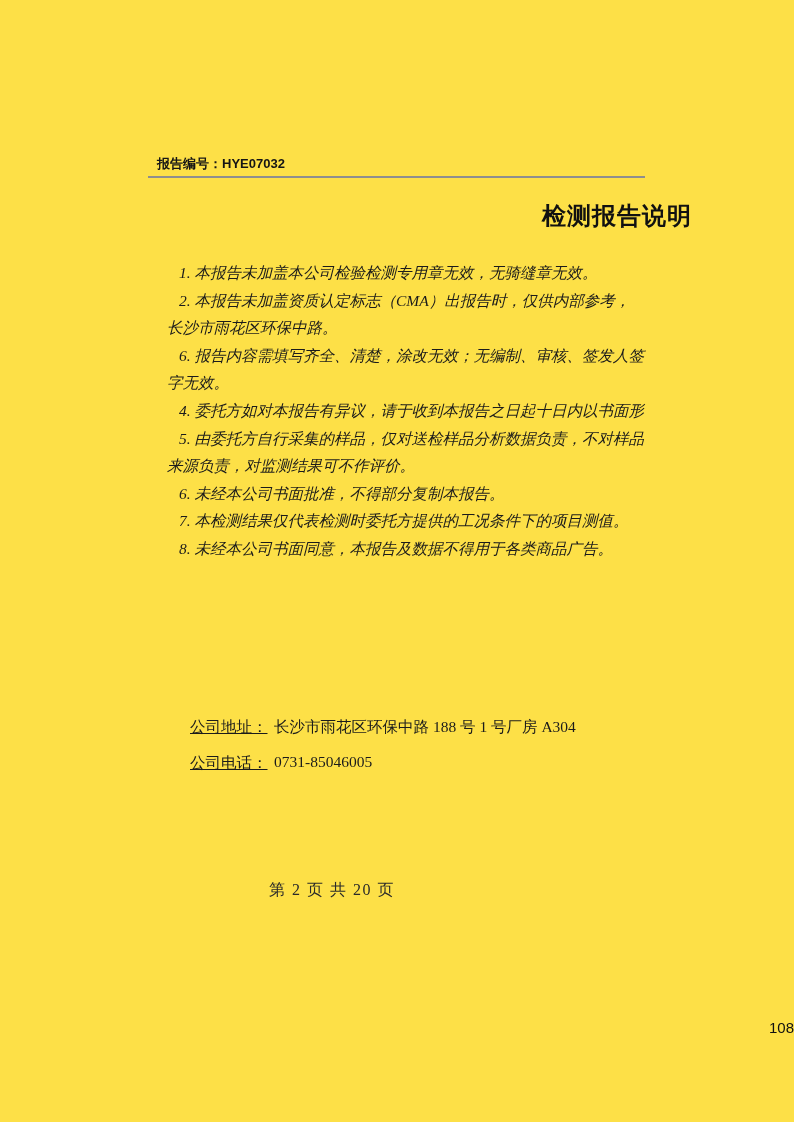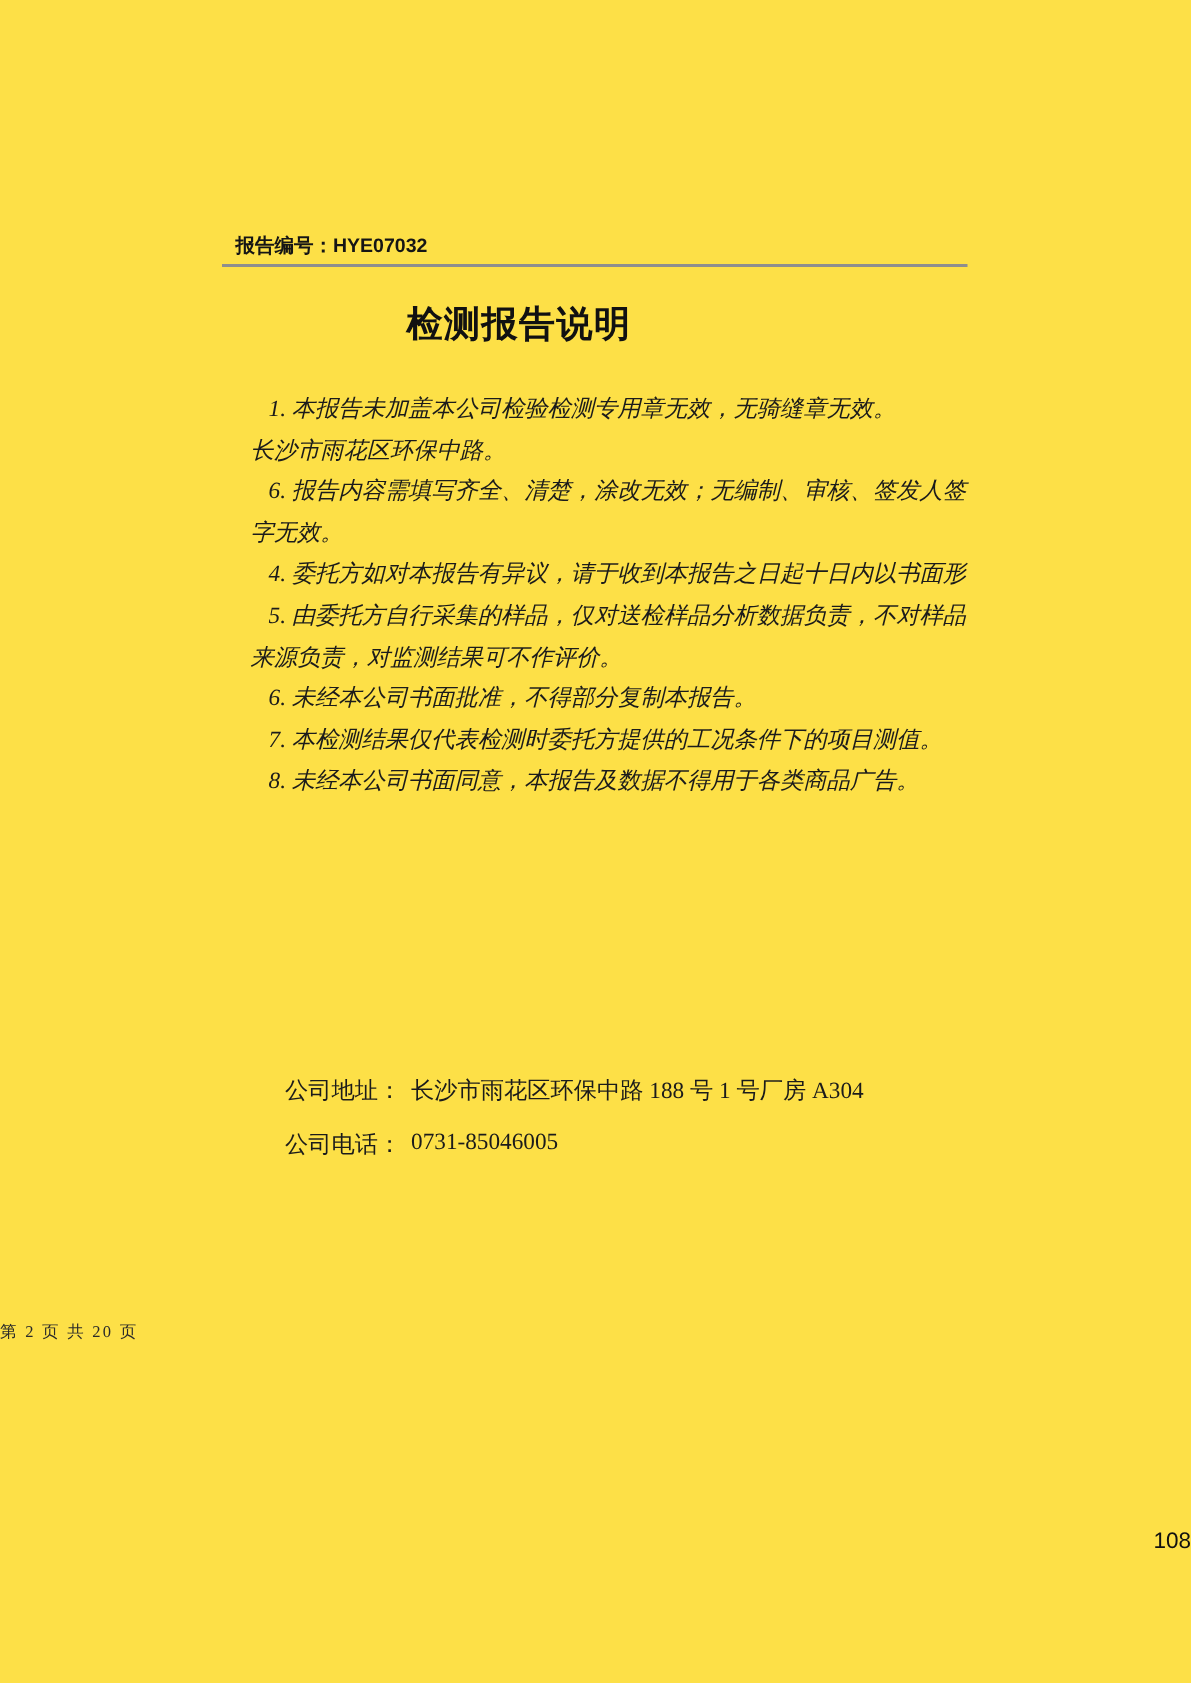--- a/index.html
+++ b/index.html
@@ -29,21 +29,21 @@
     top: 176px;
     width: 497px;
     height: 2px;
     background: #8e8e8e;
   }
   .doc-title {
     position: absolute;
     left: 0;
     top: 200px;
     width: 692px;
-    text-align: center;
+    text-align: right;
     font-family: "Liberation Sans", sans-serif;
     font-size: 24px;
     font-weight: 700;
     letter-spacing: 1px;
     color: #111111;
   }
   .notes {
     position: absolute;
     left: 167px;
     top: 259px;
@@ -56,29 +56,29 @@
   .note-line { white-space: nowrap; }
   .note-line.numbered { padding-left: 12px; }
   .company {
     position: absolute;
     left: 190px;
     top: 717px;
     font-size: 15.5px;
     color: #1b1b1b;
   }
   .company-row { display: flex; height: 36px; align-items: flex-start; }
-  .company-label { width: 84px; flex: 0 0 84px; white-space: nowrap; }
+  .company-label { width: 84px; flex: 0 0 84px; white-space: nowrap; text-decoration: underline; }
   .company-value { white-space: nowrap; }
   .page-footer {
     position: absolute;
     left: 0;
     top: 880px;
     width: 664px;
-    text-align: left;
-    font-size: 11px;
+    text-align: center;
+    font-size: 16px;
     letter-spacing: 1.5px;
     color: #2a2a2a;
   }
   .page-number {
     position: absolute;
     left: 0;
     top: 1019px;
     width: 794px;
     text-align: right;
     font-family: "Liberation Sans", sans-serif;
@@ -94,20 +94,21 @@
   <div class="report-header">
     <span>报告编号：</span><span>HYE07032</span>
   </div>
 
   <div class="header-rule"></div>
 
   <div class="doc-title">检测报告说明</div>
 
   <div class="notes">
     <div class="note-line numbered">1. 本报告未加盖本公司检验检测专用章无效，无骑缝章无效。</div>
+    <div class="note-line numbered">2. 本报告未加盖资质认定标志（CMA）出报告时，仅供内部参考，</div>
     <div class="note-line">长沙市雨花区环保中路。</div>
     <div class="note-line numbered">6. 报告内容需填写齐全、清楚，涂改无效；无编制、审核、签发人签</div>
     <div class="note-line">字无效。</div>
     <div class="note-line numbered">4. 委托方如对本报告有异议，请于收到本报告之日起十日内以书面形</div>
     <div class="note-line numbered">5. 由委托方自行采集的样品，仅对送检样品分析数据负责，不对样品</div>
     <div class="note-line">来源负责，对监测结果可不作评价。</div>
     <div class="note-line numbered">6. 未经本公司书面批准，不得部分复制本报告。</div>
     <div class="note-line numbered">7. 本检测结果仅代表检测时委托方提供的工况条件下的项目测值。</div>
     <div class="note-line numbered">8. 未经本公司书面同意，本报告及数据不得用于各类商品广告。</div>
   </div>

